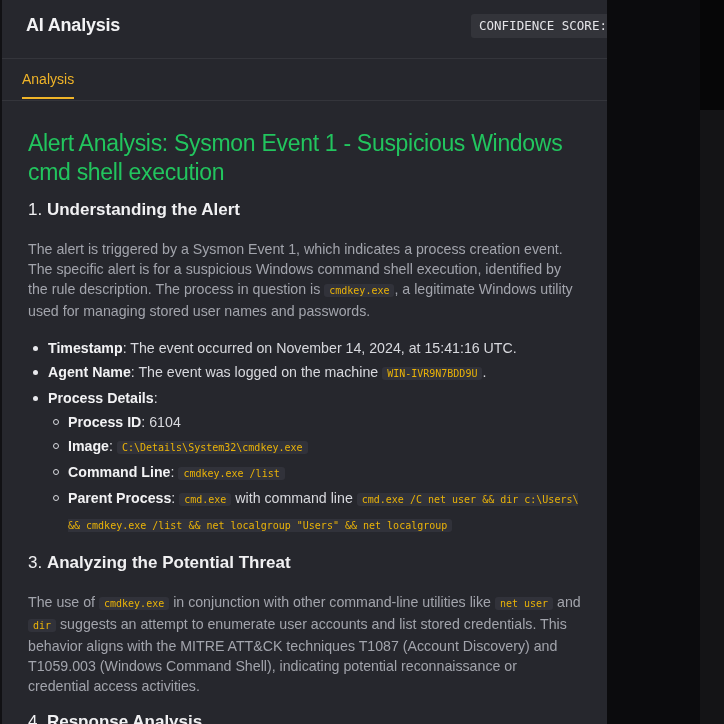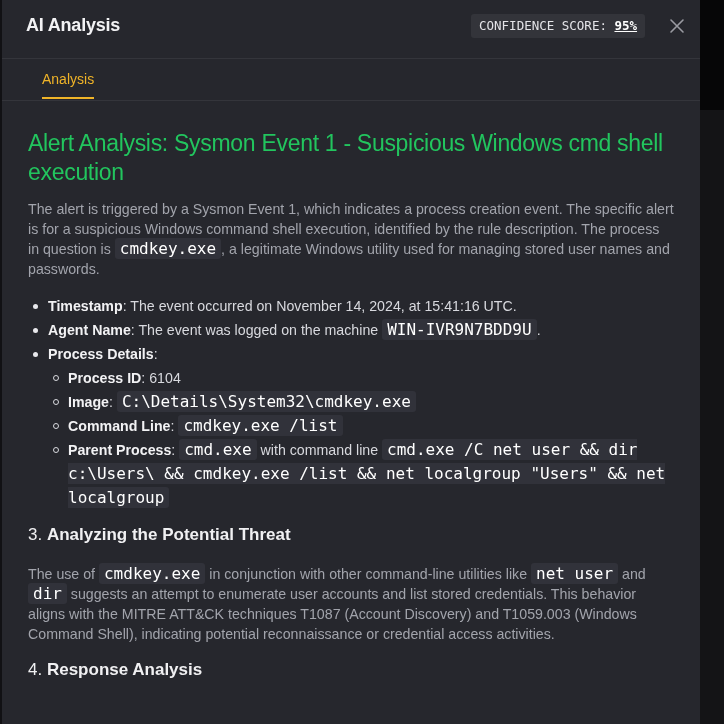--- a/index.html
+++ b/index.html
@@ -11,21 +11,21 @@
   }
   .backdrop-left {
     position: absolute; left: 0; top: 0; width: 2px; height: 724px;
     background: #111114;
   }
   .backdrop-right {
     position: absolute; right: 0; top: 0; width: 24px; height: 724px;
     background: linear-gradient(#060607 0 110px, #141416 110px);
   }
   .panel {
-    position: absolute; left: 2px; top: 0; width: 698px; height: 724px;
+    position: absolute; left: 2px; top: 0; width: 605px; height: 724px;
     background: #26272d;
     overflow: hidden;
   }
   .header {
     position: relative; height: 58px;
     border-bottom: 1px solid #34353b;
   }
   .title {
     position: absolute; left: 24px; top: 15px;
     font-size: 18px; font-weight: bold; color: #f2f2f4;
@@ -42,21 +42,21 @@
   .confidence b { color: #ffffff; text-decoration: underline; }
   .close-btn {
     position: absolute; left: 666px; top: 17px;
     width: 18px; height: 18px; cursor: pointer;
   }
   .tabs {
     position: relative; height: 41px;
     border-bottom: 1px solid #34353b;
   }
   .tab {
-    position: absolute; left: 40px; top: 12px;
+    position: absolute; left: 20px; top: 12px;
     font-size: 14px; color: #f0b428; cursor: pointer;
     padding-bottom: 10px;
     border-bottom: 2px solid #f0b428;
   }
   .content {
     padding: 28px 26px 0 26px;
     color: #a2a4ac;
     font-size: 14.2px;
     line-height: 20px;
   }
@@ -68,23 +68,23 @@
   }
   h2 {
     margin: 0 0 18px 0;
     font-size: 17px; line-height: 22px;
     font-weight: normal; color: #f0f0f2;
   }
   h2 .h-text { font-weight: bold; }
   p { margin: 0 0 15px 0; }
   code {
     font-family: "DejaVu Sans Mono", monospace;
-    font-size: 16px;
+    font-size: 10px;
     background: #31323a;
-    color: #ffffff;
+    color: #eab308;
     padding: 1px 5px;
     border-radius: 3px;
   }
   ul.outer {
     list-style: none; margin: 0 0 14px 0; padding: 0 0 0 20px;
     color: #d8d9de;
   }
   ul.outer > li {
     position: relative; line-height: 24px;
   }
@@ -129,20 +129,24 @@
     </div>
   </div>
 
   <div class="tabs">
     <div class="tab">Analysis</div>
   </div>
 
   <div class="content">
     <h1>Alert Analysis: Sysmon Event 1 - Suspicious Windows cmd shell execution</h1>
 
+    <h2>
+      <span>1.</span>
+      <span class="h-text">Understanding the Alert</span>
+    </h2>
     <p><span>The alert is triggered by a Sysmon Event 1, which indicates a process creation event. The specific alert is for a suspicious Windows command shell execution, identified by the rule description. The process in question is </span><code>cmdkey.exe</code><span>, a legitimate Windows utility used for managing stored user names and passwords.</span></p>
 
     <ul class="outer">
       <li>
         <strong>Timestamp</strong><span class="item-text">: The event occurred on November 14, 2024, at 15:41:16 UTC.</span>
       </li>
       <li>
         <strong>Agent Name</strong><span class="item-text">: The event was logged on the machine </span><code>WIN-IVR9N7BDD9U</code><span class="item-text">.</span>
       </li>
       <li>

